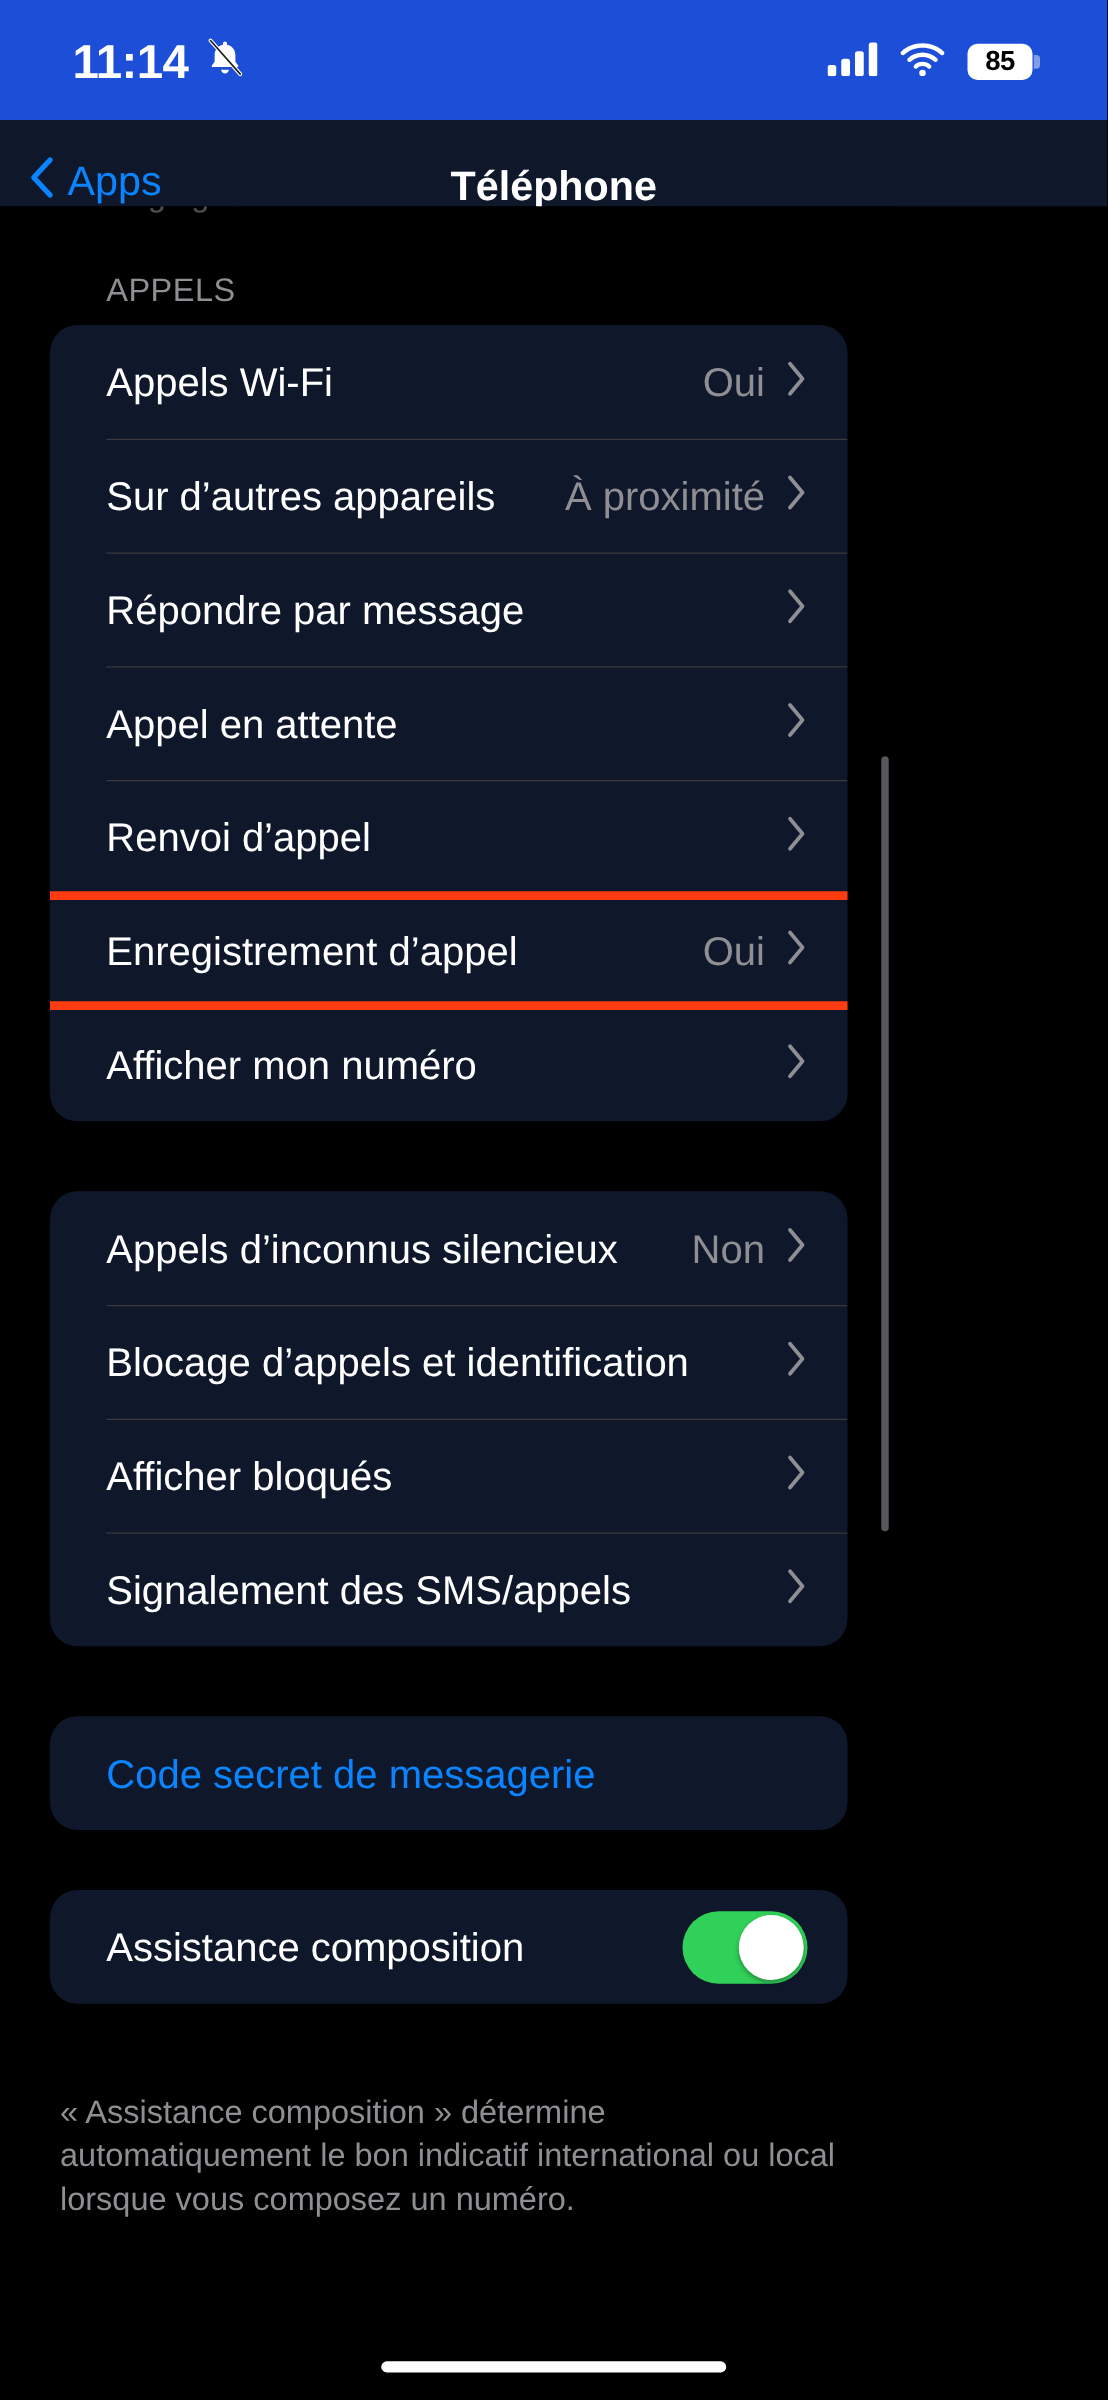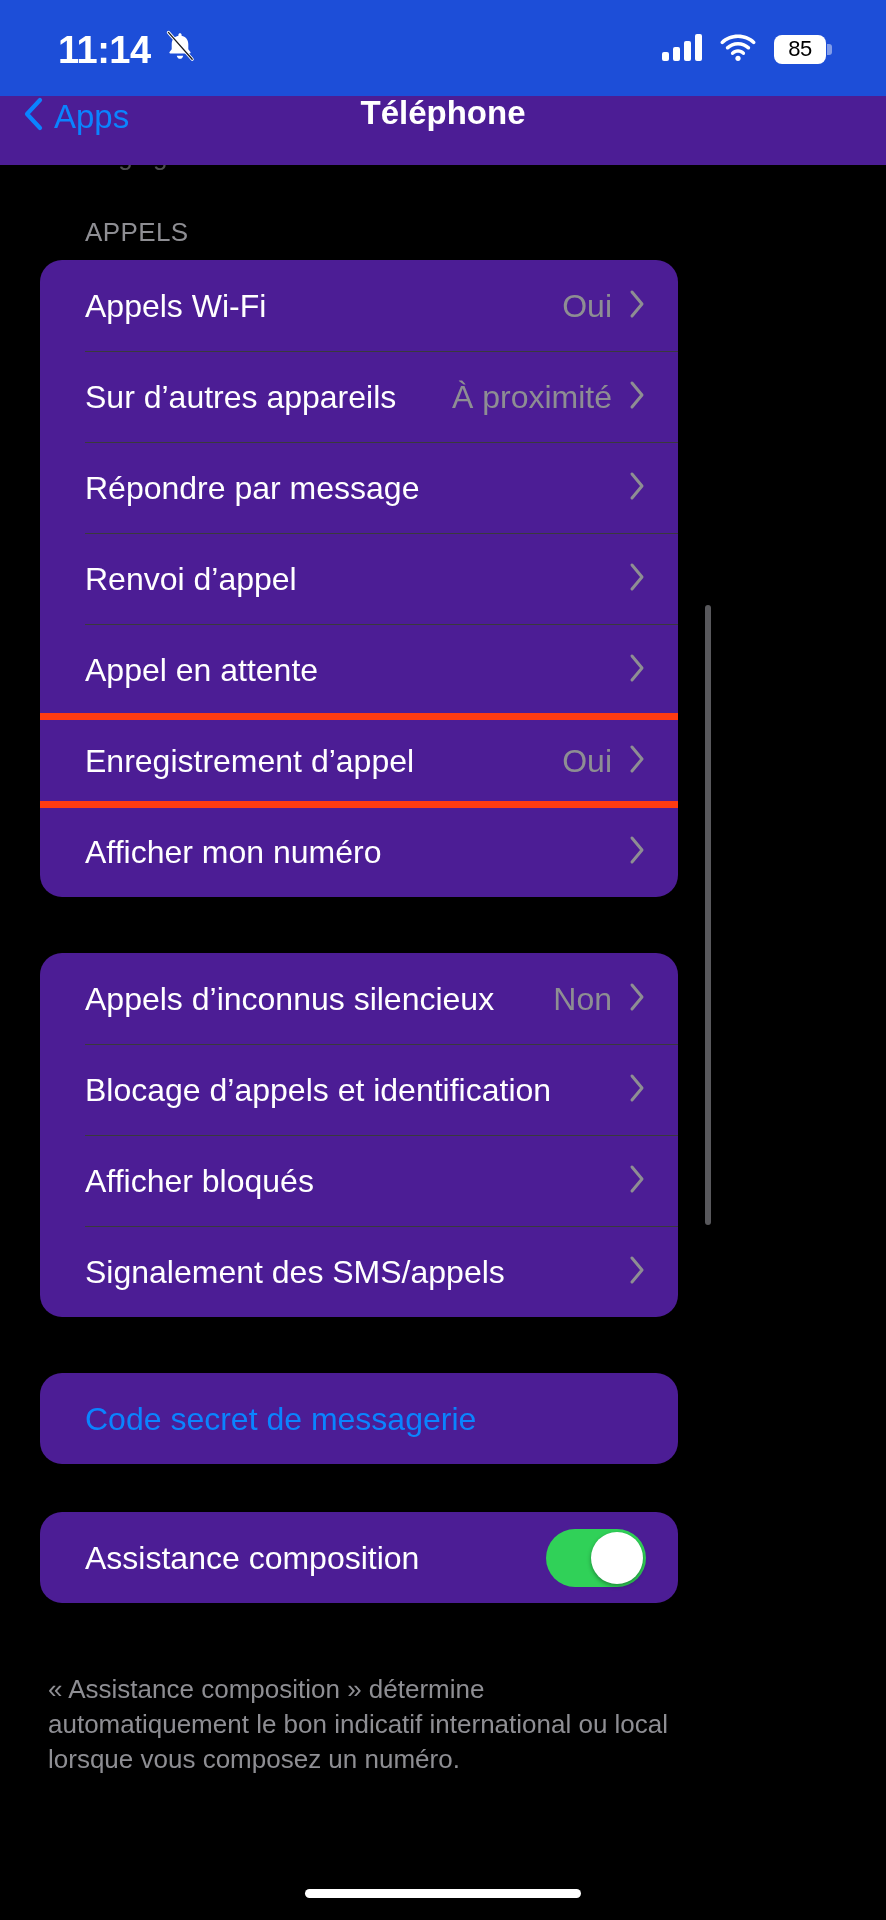--- a/index.html
+++ b/index.html
@@ -67,42 +67,42 @@
     height: 29px;
     border-radius: 8px;
     background: #ffffff;
     display: flex;
     align-items: center;
     justify-content: center;
   }
   .battery .pct {
     color: #000000;
     font-size: 22px;
-    font-weight: normal;
+    font-weight: bold;
     line-height: 1;
     letter-spacing: -0.3px;
   }
   .battery .nub {
     width: 5px;
     height: 11px;
     background: #ffffff;
     opacity: 0.45;
     border-radius: 0 3px 3px 0;
     margin-left: 1px;
   }
 
   
   .navbar {
     position: absolute;
     top: 96px; left: 0;
     width: 886px;
     height: 69px;
-    background: #4c1d95;
-    display: flex;
-    align-items: flex-start;
+    background: #0f172a;
+    display: flex;
+    align-items: flex-end;
   }
   .back-btn {
     position: absolute;
     left: 22px;
     display: flex;
     align-items: center;
     gap: 10px;
     cursor: pointer;
   }
   .chev-back {
@@ -149,21 +149,21 @@
   .section-header {
     color: #8e8e93;
     font-size: 26px;
     letter-spacing: 0.4px;
     padding: 30px 0 12px 85px;
     text-transform: uppercase;
   }
 
   .card {
     margin: 0 40px;
-    background: #4c1d95;
+    background: #0f172a;
     border-radius: 22px;
     overflow: hidden;
   }
 
   .row {
     position: relative;
     display: flex;
     align-items: center;
     height: 91px;
     padding: 0 32px 0 45px;
@@ -364,32 +364,32 @@
         <span class="row-value"></span>
         <span class="chevron">
           <svg width="18" height="30" viewBox="0 0 18 30">
               <polyline points="4,3 14,15 4,27" fill="none" stroke="#8e8e93" stroke-width="3" stroke-linecap="round" stroke-linejoin="round"></polyline>
             </svg>
         </span>
       </div>
 
       <div class="row">
         <span class="sep"></span>
+        <span class="row-label">Appel en attente</span>
+        <span class="row-value"></span>
+        <span class="chevron">
+          <svg width="18" height="30" viewBox="0 0 18 30">
+              <polyline points="4,3 14,15 4,27" fill="none" stroke="#8e8e93" stroke-width="3" stroke-linecap="round" stroke-linejoin="round"></polyline>
+            </svg>
+        </span>
+      </div>
+
+      <div class="row">
+        <span class="sep"></span>
         <span class="row-label">Renvoi d’appel</span>
-        <span class="row-value"></span>
-        <span class="chevron">
-          <svg width="18" height="30" viewBox="0 0 18 30">
-              <polyline points="4,3 14,15 4,27" fill="none" stroke="#8e8e93" stroke-width="3" stroke-linecap="round" stroke-linejoin="round"></polyline>
-            </svg>
-        </span>
-      </div>
-
-      <div class="row">
-        <span class="sep"></span>
-        <span class="row-label">Appel en attente</span>
         <span class="row-value"></span>
         <span class="chevron">
           <svg width="18" height="30" viewBox="0 0 18 30">
               <polyline points="4,3 14,15 4,27" fill="none" stroke="#8e8e93" stroke-width="3" stroke-linecap="round" stroke-linejoin="round"></polyline>
             </svg>
         </span>
       </div>
 
       <div class="highlight-wrap">
         <div class="row">

